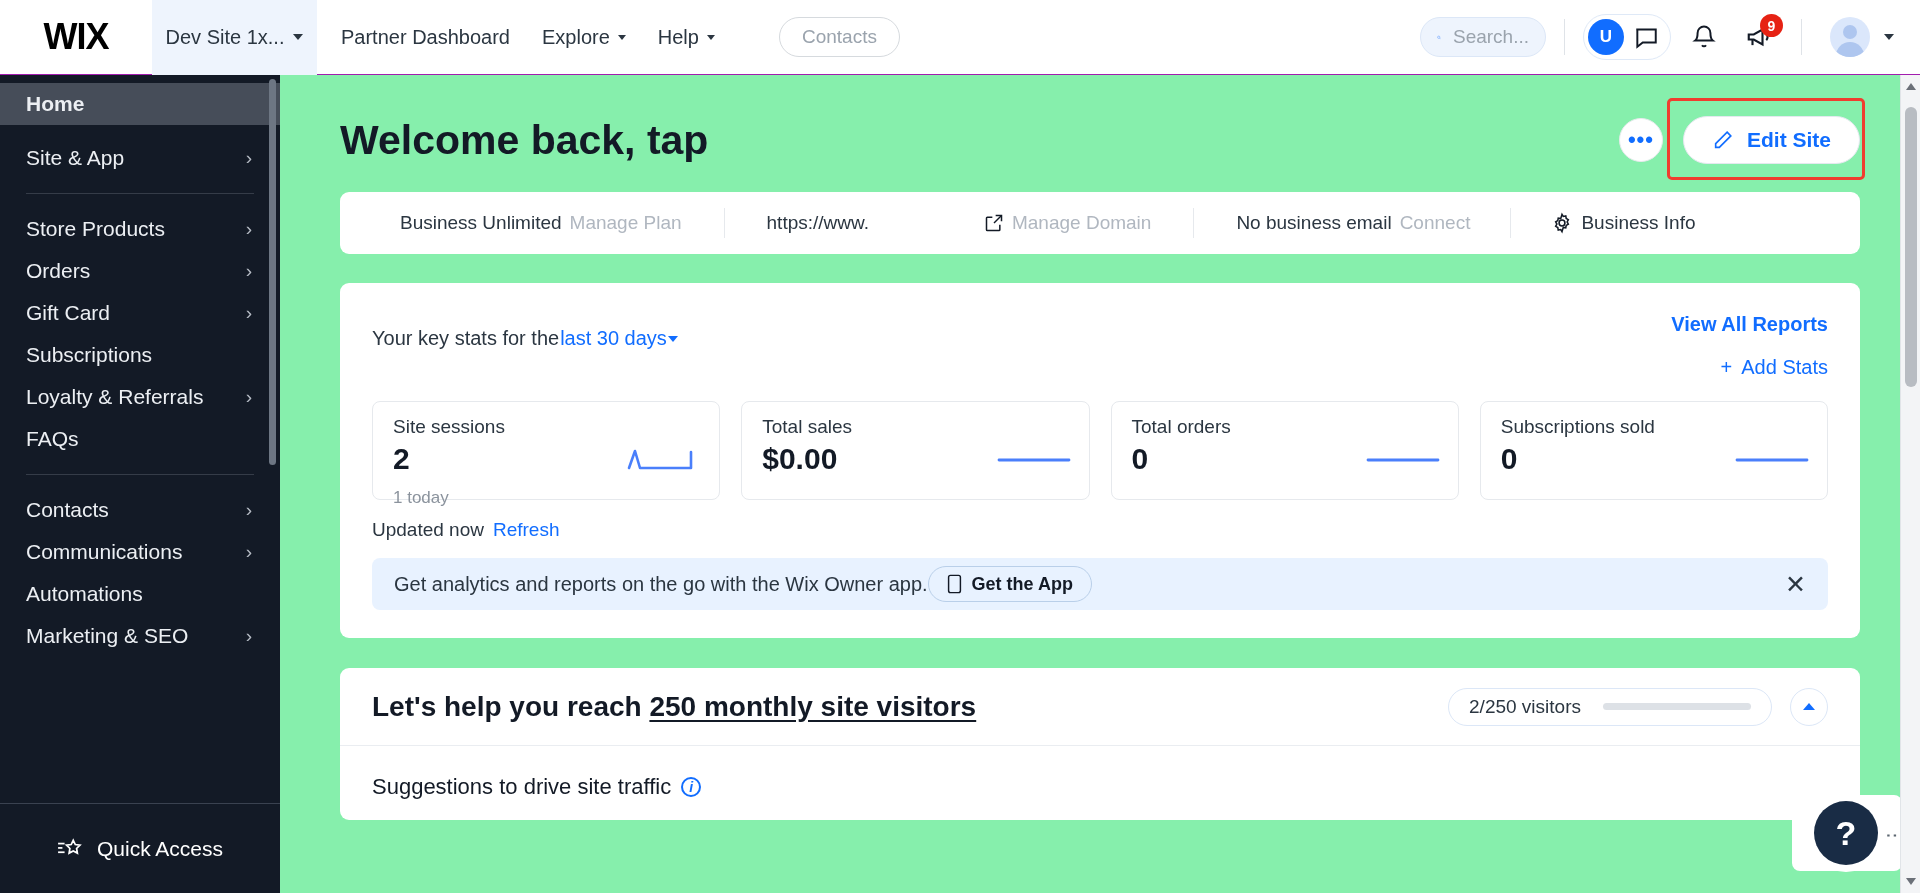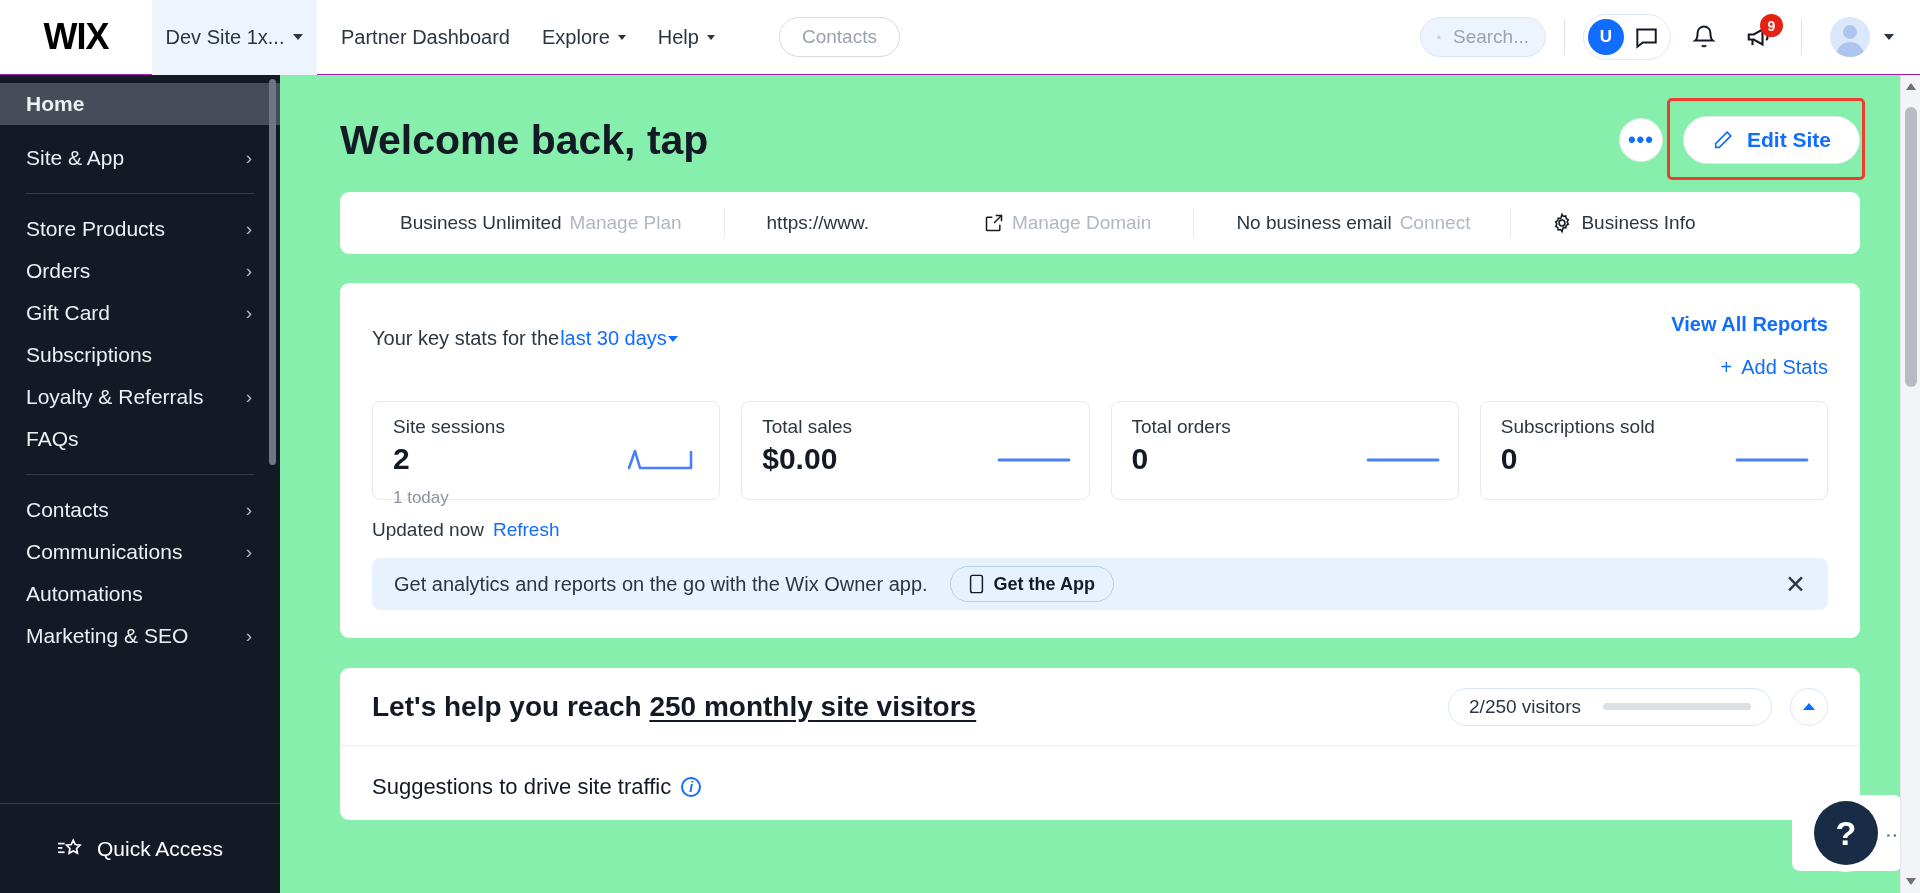--- a/index.html
+++ b/index.html
@@ -206,21 +206,21 @@
   .stat-sub { font-size: 17px; color: #8b939d; margin-top: 12px; }
   .spark { position: absolute; right: 18px; top: 44px; }
 
   .updated-row {
     margin-top: 19px; font-size: 19px; color: #2b3641;
     display: flex; align-items: center; gap: 9px;
   }
   .promo {
     margin-top: 17px; background: #e8f2ff; border-radius: 8px;
     height: 52px; display: flex; align-items: center;
-    padding: 0 22px; gap: 22px;
+    padding: 0 22px; 
   }
   .promo-text { font-size: 20px; color: #2b3641; }
   .get-app {
     display: flex; align-items: center; gap: 10px;
     border: 1px solid #b9cfe9; border-radius: 20px;
     height: 36px; padding: 0 18px; background: transparent;
     font-size: 18px; font-weight: 700; color: #131a26; cursor: pointer;
   }
   .promo-close { margin-left: auto; font-size: 25px; color: #2b3641; cursor: pointer; line-height: 1; }
 

